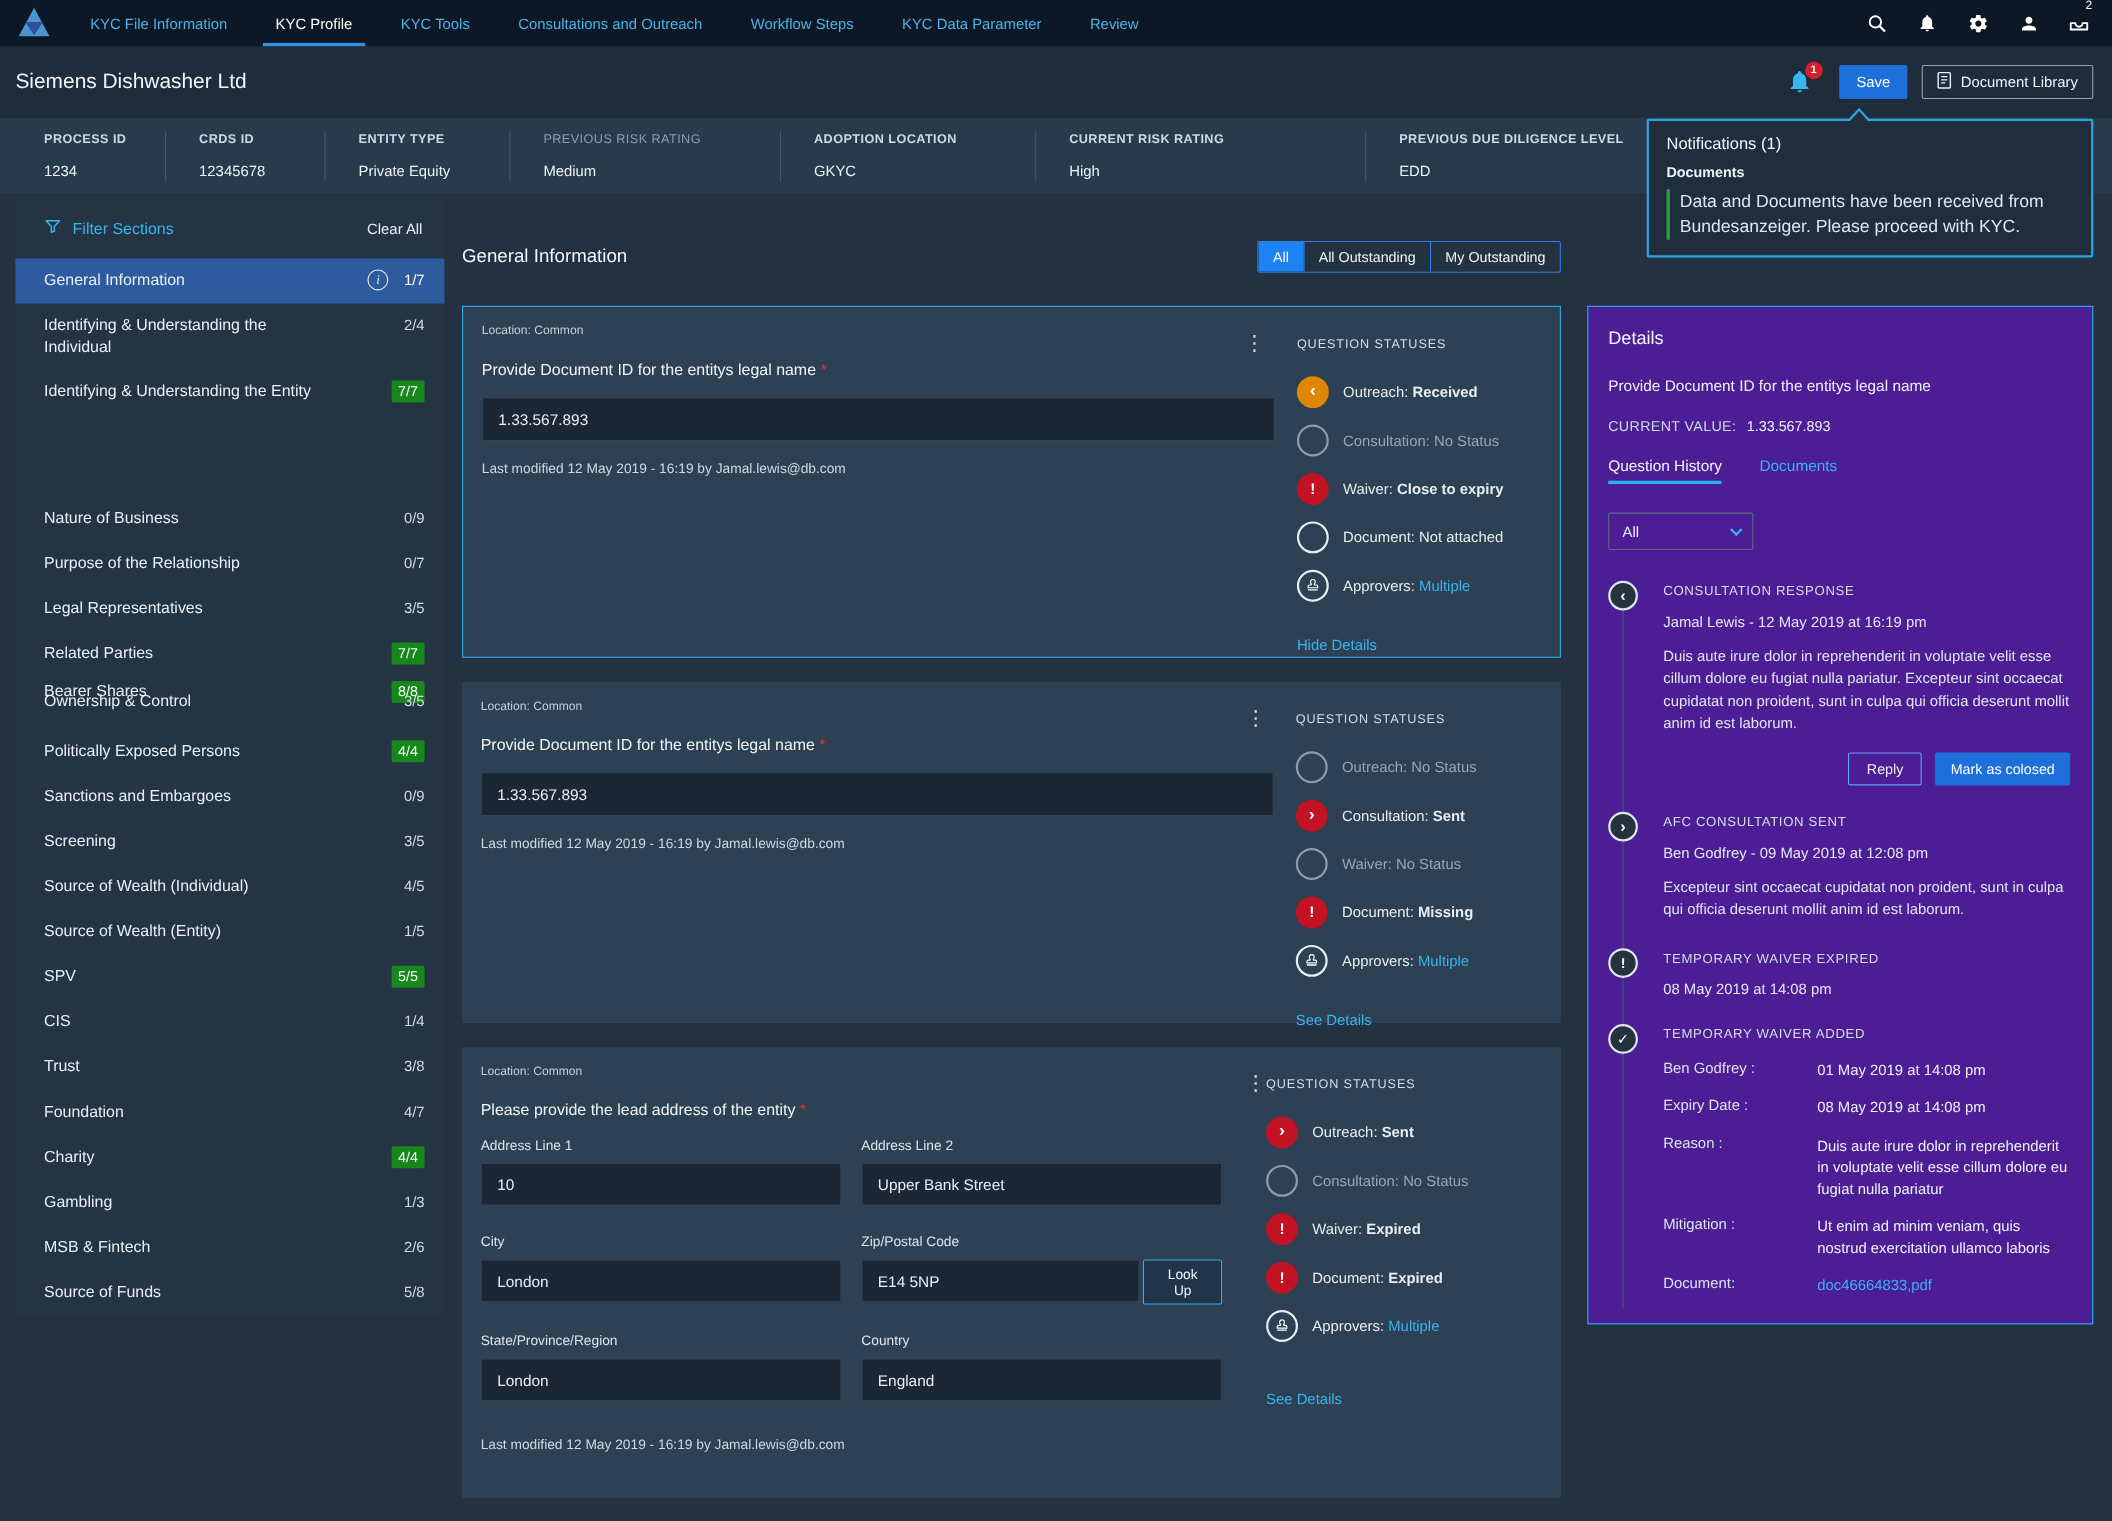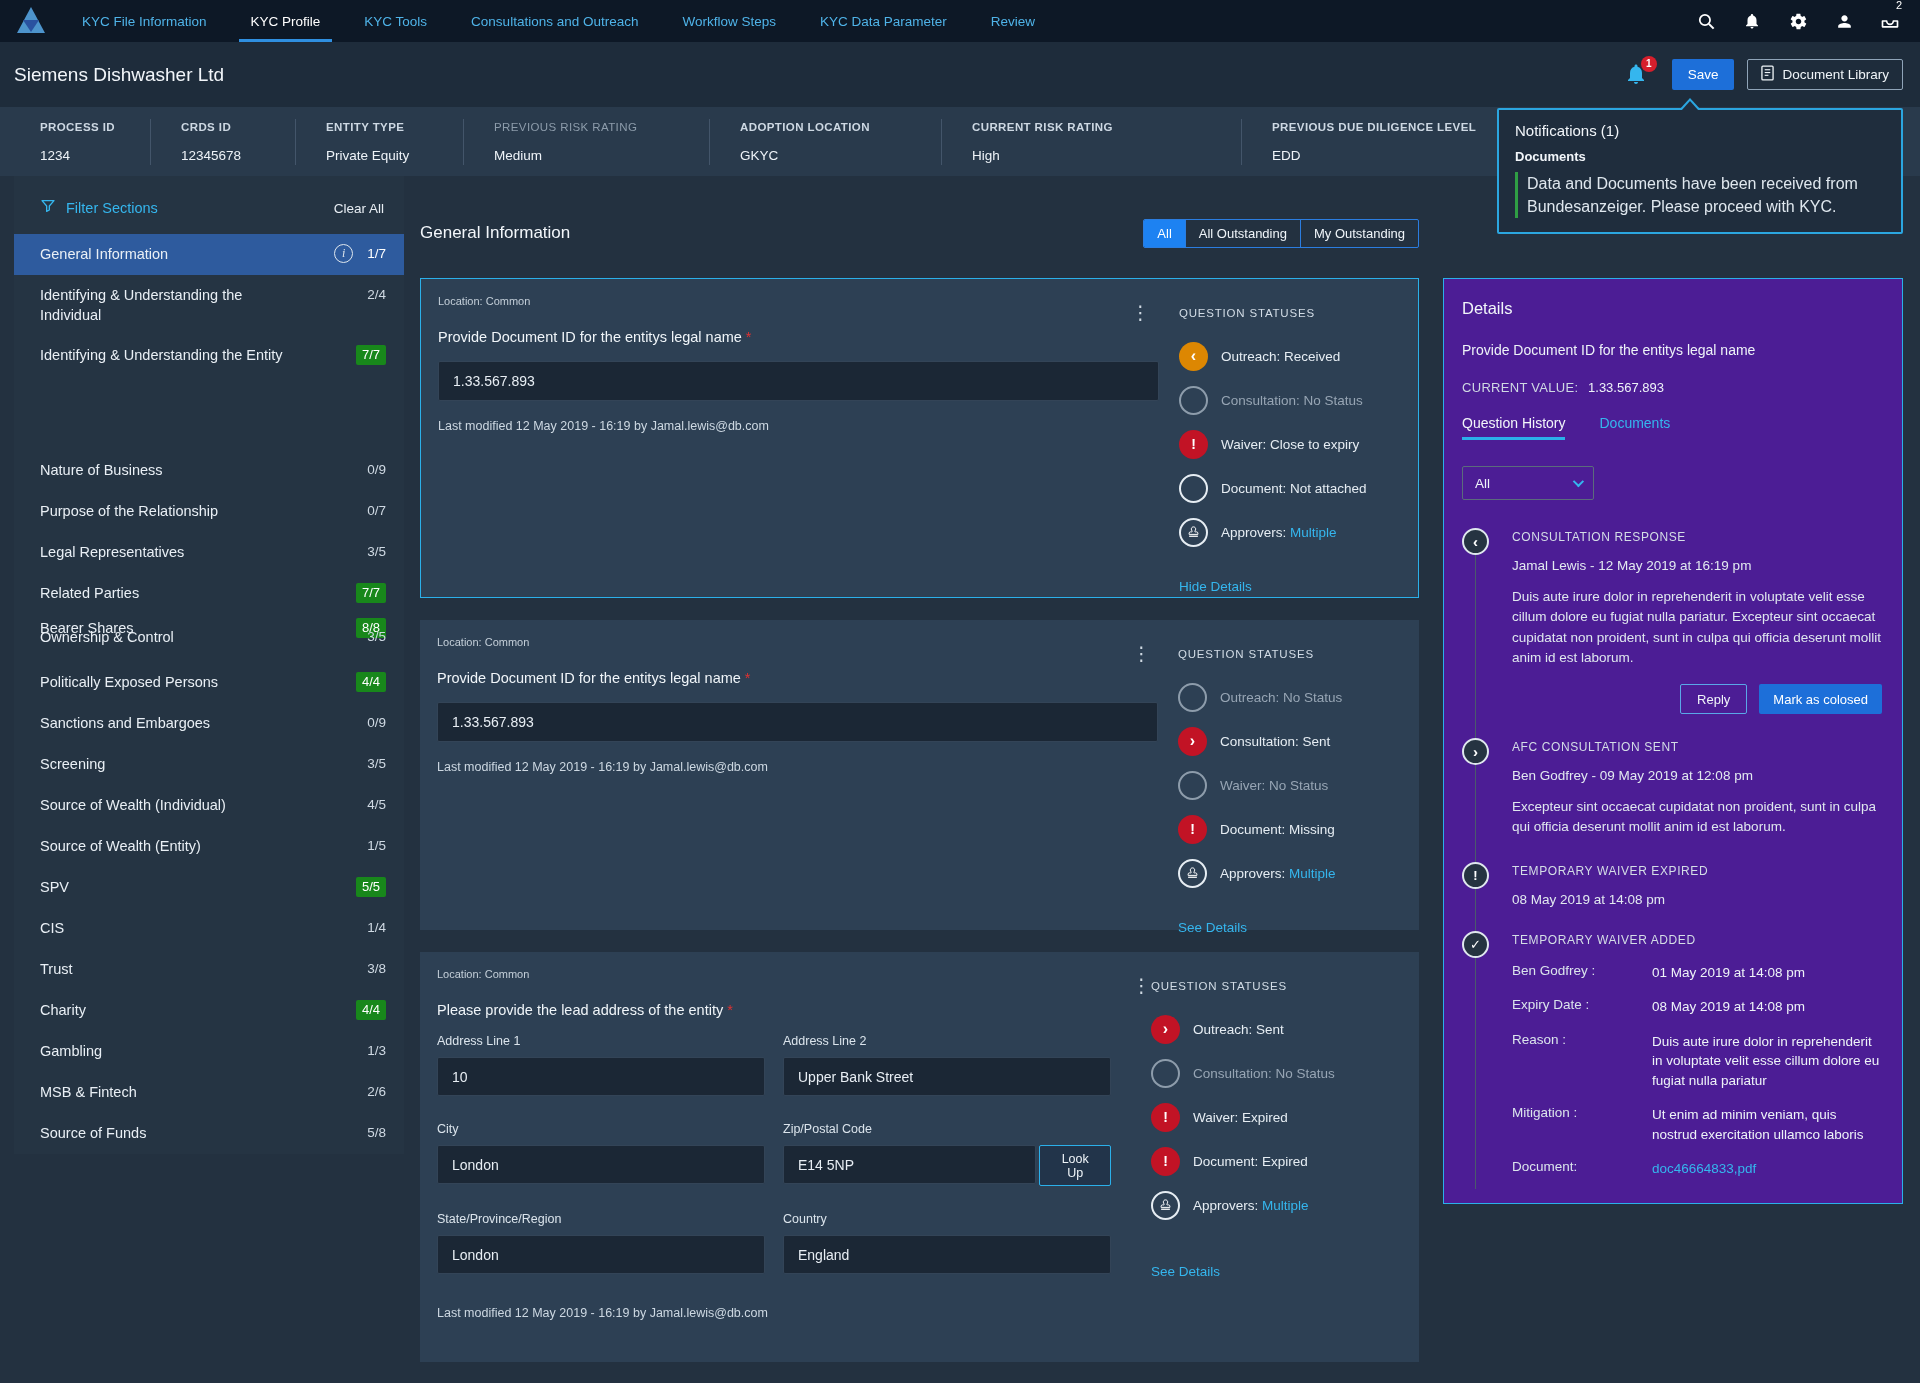--- a/index.html
+++ b/index.html
@@ -101,21 +101,21 @@
   .card-right { width:248px; flex:none; padding-top:12px; }
   .st-head { font-size:11.5px; color:#d2dce6; letter-spacing:.8px; margin-bottom:22px; }
   .st-row { display:flex; align-items:center; margin-bottom:14px; height:30px; }
   .st-ic { width:29px; height:29px; border-radius:50%; flex:none; display:flex; align-items:center; justify-content:center; }
   .st-empty { border:2px solid #e6edf3; }
   .st-red { background:#c21325; } .st-orange { background:#dd8702; }
   .st-stamp { border:2px solid #e6edf3; }
   .st-ic .g { color:#fff; font-weight:bold; font-size:16px; line-height:1; font-style:normal; }
   .st-ic .g.ex { font-size:14px; }
   .st-lb { margin-left:13px; font-size:13.5px; color:#e6edf3; white-space:nowrap; }
-  .st-lb b { font-weight:normal; }
+  .st-lb b { font-weight:bold; }
   .st-row.muted .st-ic { border-color:#8d9cab; }
   .st-row.muted .st-lb, .st-row.muted .st-lb span { color:#97a5b4; }
   .cy { color:#35b6ee; }
   .details-link { font-size:13.5px; color:#35b6ee; margin-top:18px; display:inline-block; }
   .details-link.lower { margin-top:30px; }
 
   .form-grid { display:grid; grid-template-columns:328px 328px; column-gap:18px; row-gap:26px; margin-top:10px; }
   .field-label { font-size:12.5px; color:#dbe4ec; margin-bottom:9px; }
   .form-grid .text-input { width:100%; height:39px; }
   .zip-wrap { display:flex; }
@@ -349,20 +349,24 @@
     </div>
     <div class="side-item clickable">
       <span class="si-label">CIS</span>
       <span class="si-count">1/4</span>
     </div>
     <div class="side-item clickable">
       <span class="si-label">Trust</span>
       <span class="si-count">3/8</span>
     </div>
     <div class="side-item clickable">
+      <span class="si-label">Foundation</span>
+      <span class="si-count">4/7</span>
+    </div>
+    <div class="side-item clickable">
       <span class="si-label">Charity</span>
       <span class="si-count badge">4/4</span>
     </div>
     <div class="side-item clickable">
       <span class="si-label">Gambling</span>
       <span class="si-count">1/3</span>
     </div>
     <div class="side-item clickable">
       <span class="si-label">MSB &amp; Fintech</span>
       <span class="si-count">2/6</span>

